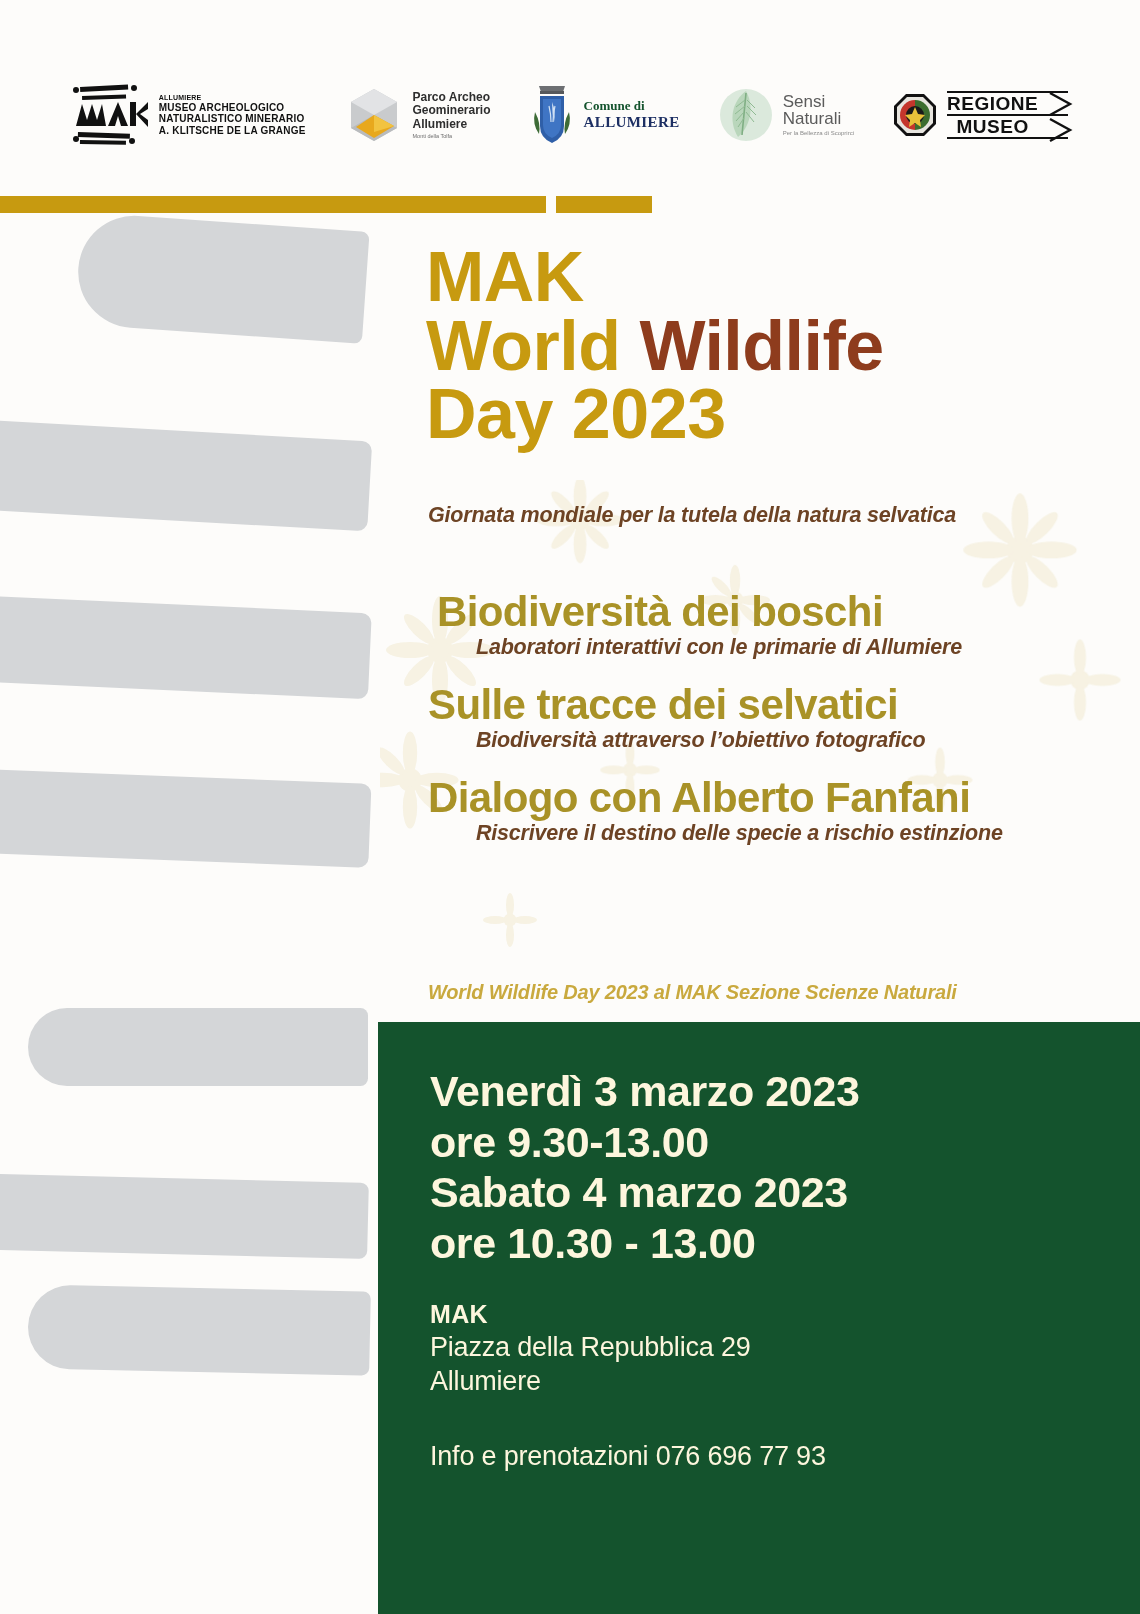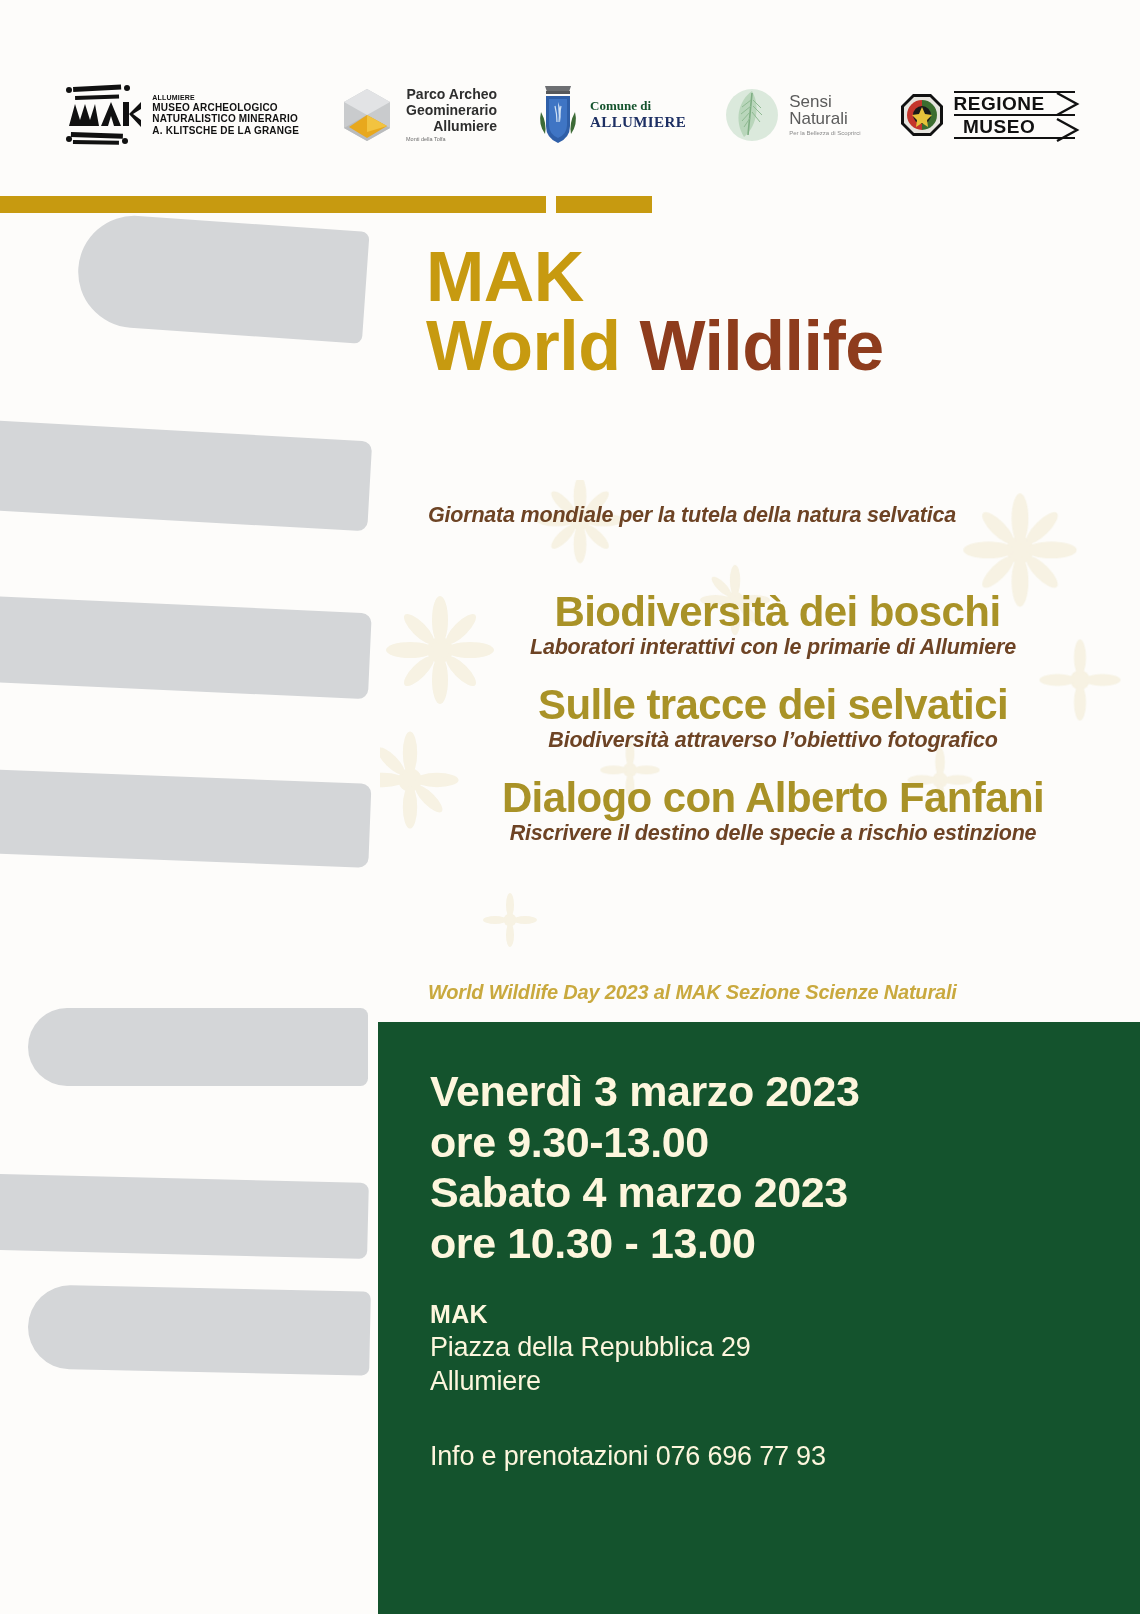--- a/index.html
+++ b/index.html
@@ -72,21 +72,21 @@
     line-height: 1.12;
   }
 
   
   .mak-mark { width: 78px; height: 62px; }
   .mak-words span   { font-size: 10px; font-weight: bold; letter-spacing: .2px; color: #111; }
   .mak-words .l1    { font-size: 7px; }
 
   
   .parco-mark { width: 60px; height: 58px; }
-  .parco-words .pl { font-size: 14px; font-weight: bold; color: #2e2e2e; text-align: right; }
+  .parco-words .pl { font-size: 12px; font-weight: bold; color: #2e2e2e; }
   .parco-words .ps { font-size: 5.5px; color: #6d6d6d; margin-top: 2px; }
 
   
   .comune-mark { width: 46px; height: 66px; }
   .comune-words .c1 { font-size: 13px; font-weight: bold; color: #14532d; font-family: "Liberation Serif", serif; }
   .comune-words .c2 { font-size: 15px; font-weight: bold; color: #1d2f63; font-family: "Liberation Serif", serif; letter-spacing: .4px; }
 
   
   .sensi-mark { width: 56px; height: 56px; }
   .sensi-words .s1 { font-size: 17px; color: #5b5b5b; font-weight: 500; line-height: 1.0; }
@@ -130,36 +130,37 @@
     width: 700px;
     font-size: 21.5px;
     font-weight: bold;
     font-style: italic;
     color: #6d4324;
     letter-spacing: -0.2px;
   }
 
   
   .programme { position: absolute; left: 428px; top: 590px; width: 690px; }
-  .prog-item { margin-bottom: 22px; text-align: center; }
+  .prog-item { margin-bottom: 22px; }
   .prog-title {
     font-size: 42px;
     font-weight: bold;
     color: #a99227;
     line-height: 1.04;
     letter-spacing: -0.6px;
   }
   .prog-title.indent { padding-left: 9px; }
   .prog-sub {
     font-size: 21.5px;
     font-weight: bold;
     font-style: italic;
     color: #6d4324;
     line-height: 1.28;
     letter-spacing: -0.2px;
+    margin-left: 48px;
   }
 
   .closing-line {
     position: absolute;
     left: 428px;
     top: 981px;
     width: 700px;
     font-size: 20px;
     font-weight: bold;
     font-style: italic;
@@ -400,20 +401,21 @@
           <path d="M2 28 L22 39 L2 50" stroke="#111" stroke-width="2.4" fill="none"></path>
         </svg>
       </div>
     </div>
 
   </div>
 
   <div class="headline">
     <div>MAK</div>
     <div><span>World </span><span class="accent">Wildlife</span></div>
+    <div>Day 2023</div>
   </div>
 
   <div class="tagline">Giornata mondiale per la tutela della natura selvatica</div>
 
   <div class="programme">
 
     <div class="prog-item">
       <div class="prog-title indent">Biodiversità dei boschi</div>
       <div class="prog-sub">Laboratori interattivi con le primarie di Allumiere</div>
     </div>

